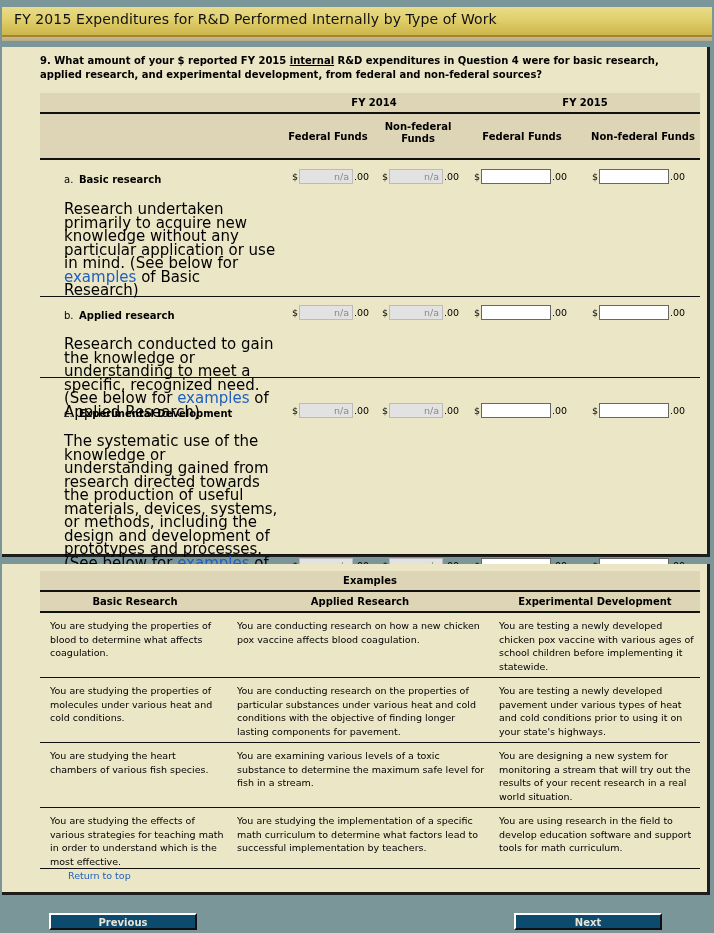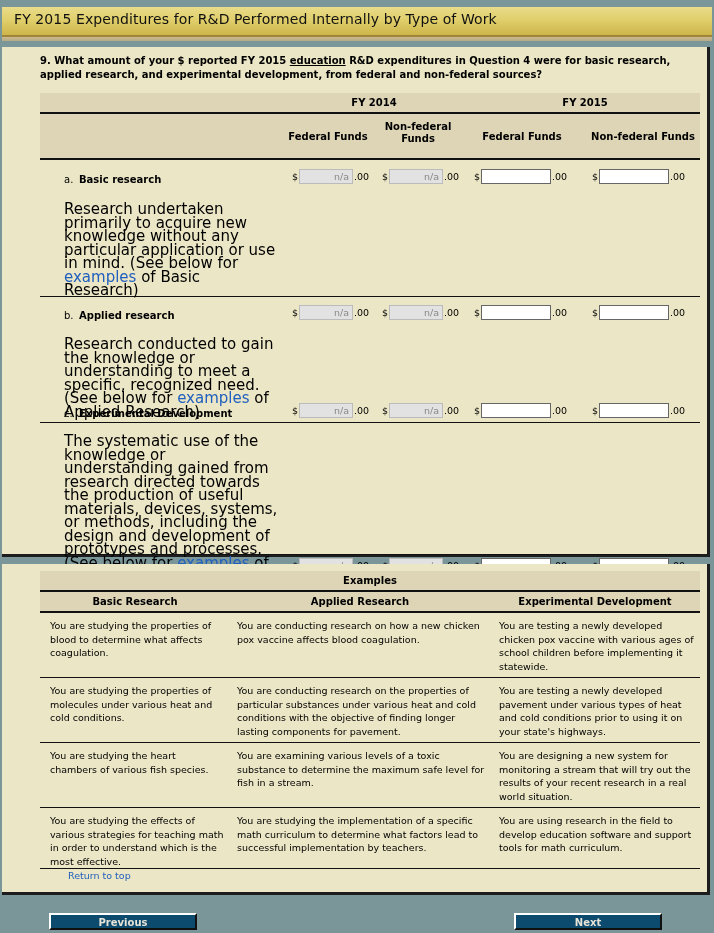--- a/index.html
+++ b/index.html
@@ -106,21 +106,21 @@
 </style>
 </head>
 <body>
 
 <div class="titlebar">
   <div class="title">FY 2015 Expenditures for R&amp;D Performed Internally by Type of Work</div>
 </div>
 <div class="titlebar-shadow"></div>
 
 <div class="panel panel1">
-  <div class="question"><span>9. What amount of your $ reported FY 2015 </span><u>education</u><span> R&amp;D expenditures in Question 4 were for basic research, applied research, and experimental development, from federal and non-federal sources?</span></div>
+  <div class="question"><span>9. What amount of your $ reported FY 2015 </span><u>internal</u><span> R&amp;D expenditures in Question 4 were for basic research, applied research, and experimental development, from federal and non-federal sources?</span></div>
 
   <div class="formtable">
     <div class="hdr1">
       <span class="hdrtext" style="left:252px;top:4px;width:164px;">FY 2014</span>
       <span class="hdrtext" style="left:432px;top:4px;width:226px;">FY 2015</span>
     </div>
     <div class="hdr2">
       <span class="hdrtext" style="left:246px;top:17px;width:84px;">Federal Funds</span>
       <span class="hdrtext" style="left:338px;top:7px;width:80px;"><span>Non-federal</span><br><span>Funds</span></span>
       <span class="hdrtext" style="left:438px;top:17px;width:88px;">Federal Funds</span>
@@ -145,21 +145,21 @@
           <span class="box edit" style="width:70px;"></span>
           <span class="cents">.00</span>
         </div>
       <div class="money" style="left:552px;top:6px;">
           <span class="dollar">$</span>
           <span class="box edit" style="width:70px;"></span>
           <span class="cents">.00</span>
         </div>
     </div>
 
-    <div class="row" style="top:205px;height:125px;">
+    <div class="row" style="top:205px;height:80px;">
       <div class="rowlabel" style="top:12px;"><span class="letter">b.</span><span>Applied research</span></div>
       <div class="rowdesc" style="top:40px;"><span>Research conducted to gain the knowledge or understanding to meet a specific, recognized need. (See below for </span><a href="#examples">examples</a><span> of Applied Research)</span></div>
       <div class="money" style="left:252px;top:6px;">
           <span class="dollar">$</span>
           <span class="box" style="width:54px;">n/a</span>
           <span class="cents">.00</span>
         </div>
       <div class="money" style="left:342px;top:6px;">
           <span class="dollar">$</span>
           <span class="box" style="width:54px;">n/a</span>

